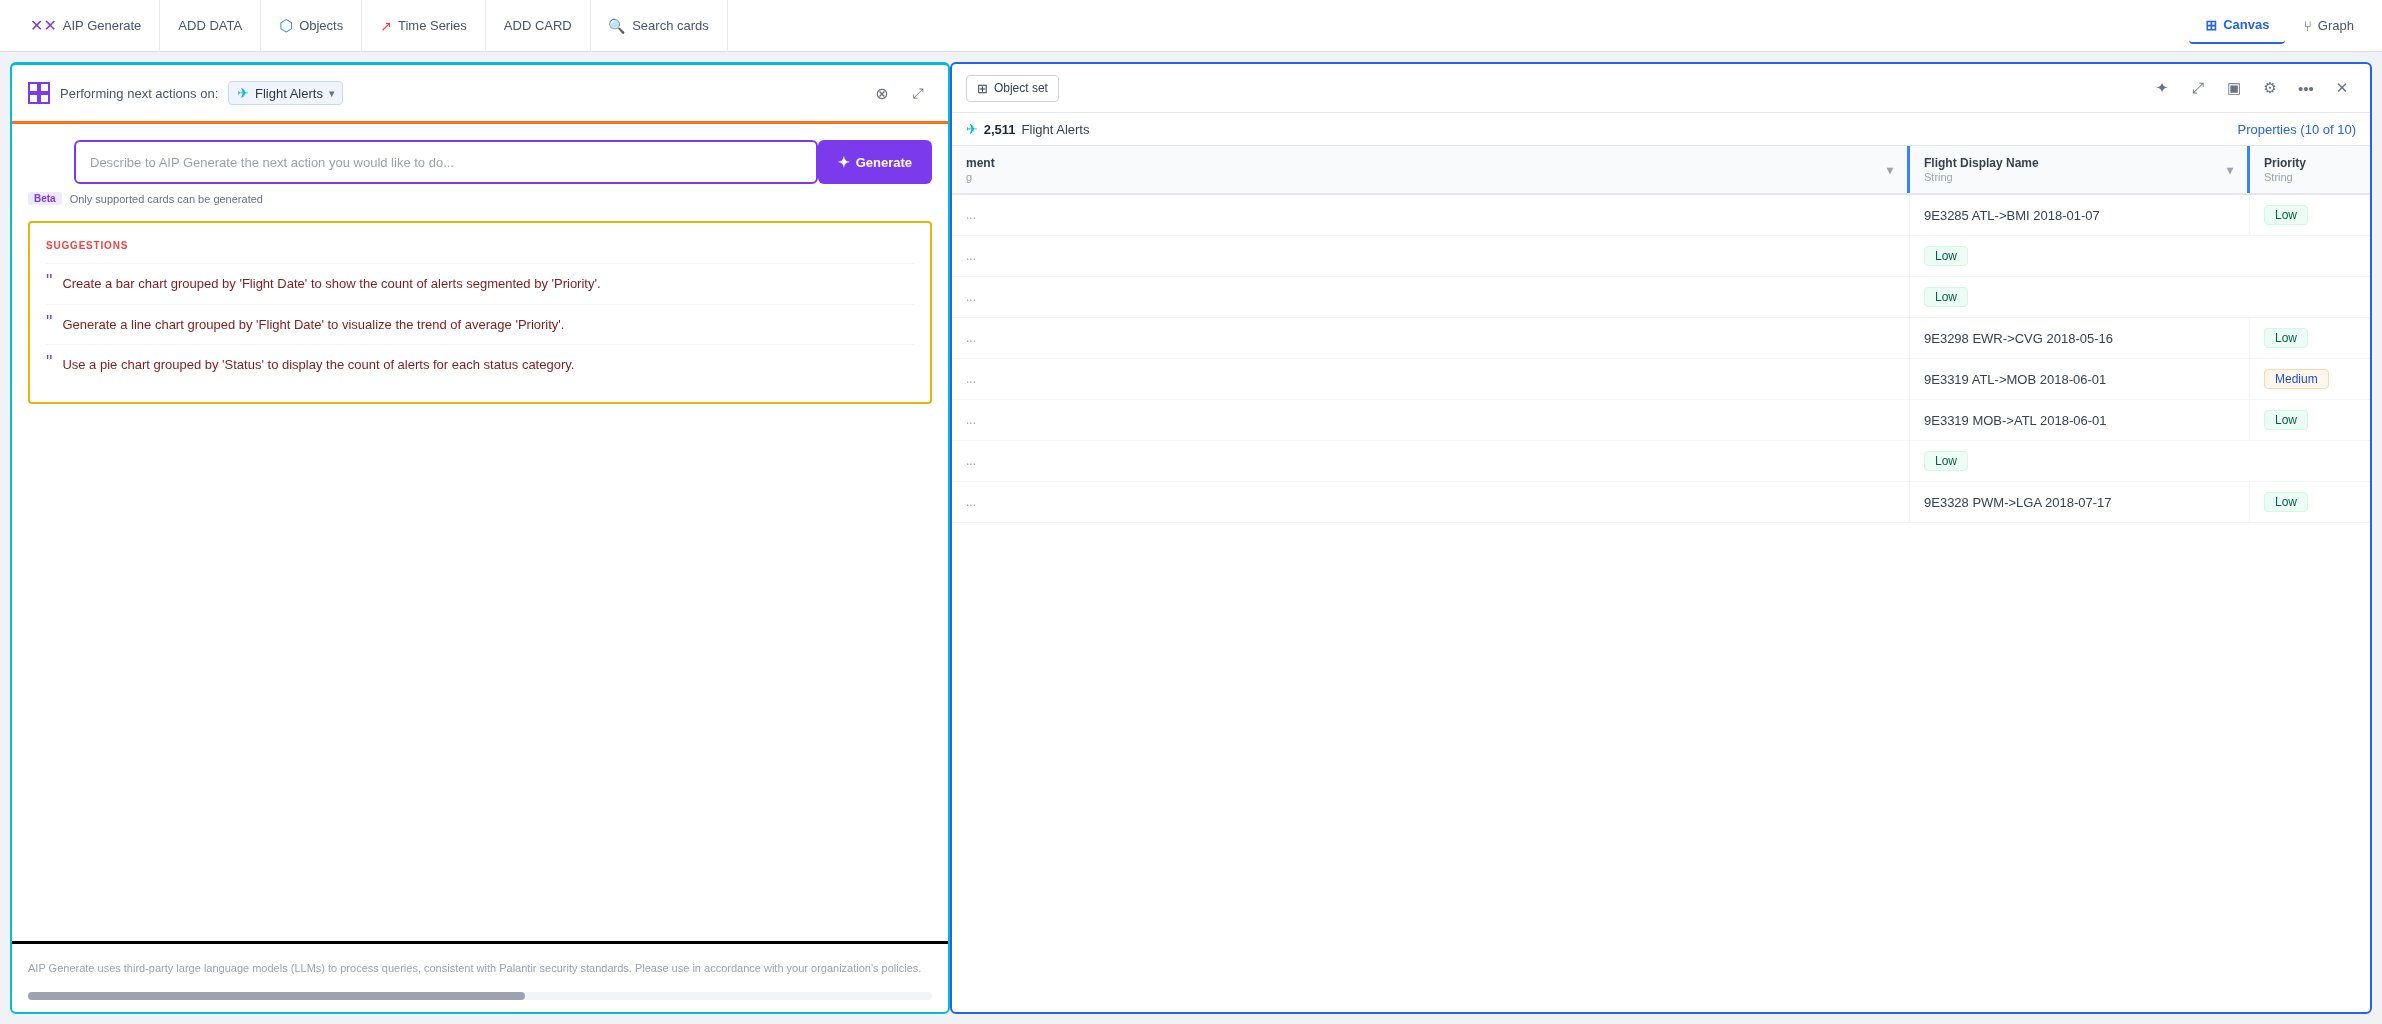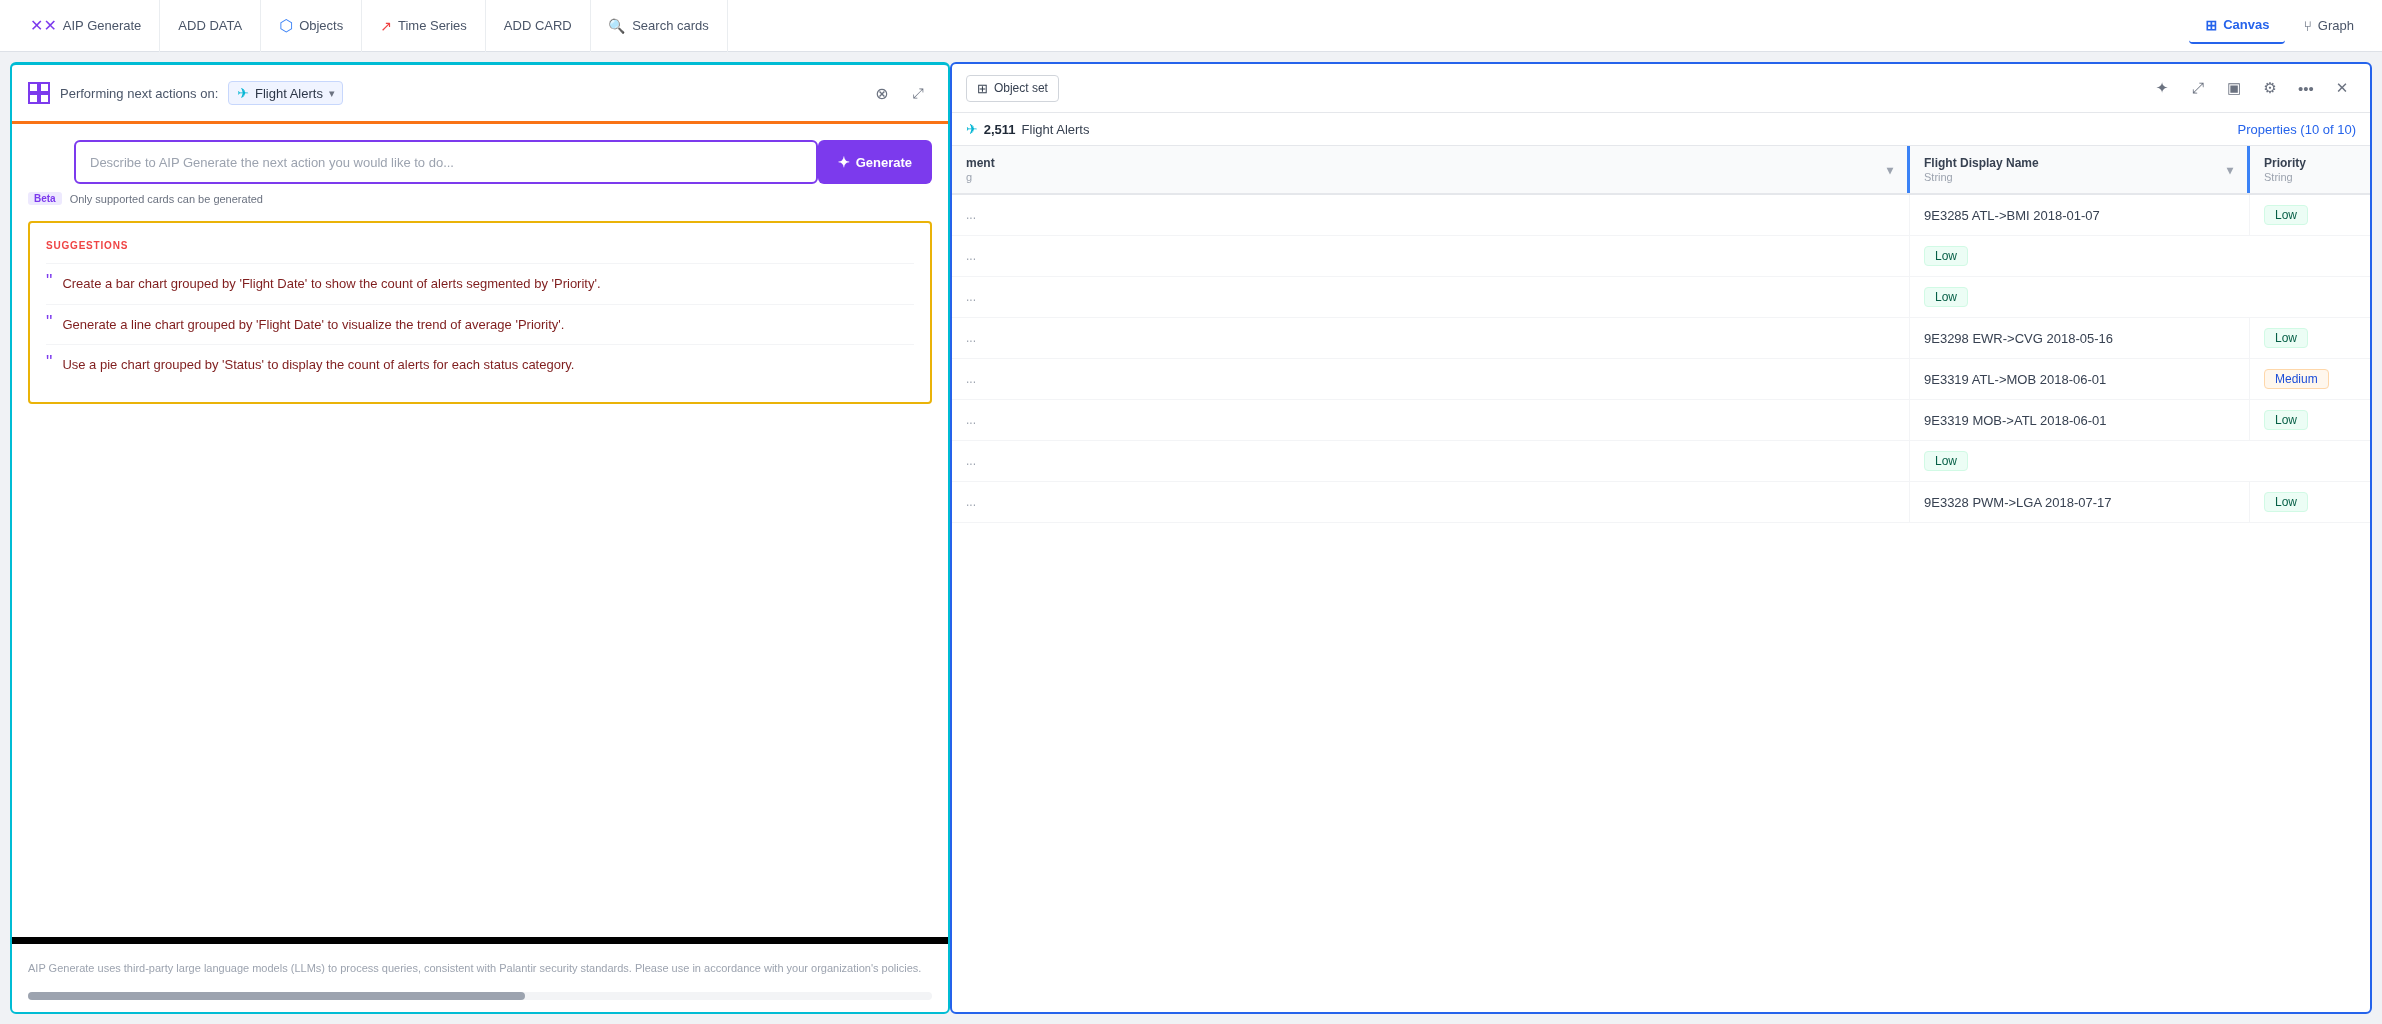--- a/index.html
+++ b/index.html
@@ -227,21 +227,21 @@
       line-height: 1.5;
     }
 
     
     .aip-footer {
       margin-top: auto;
       padding: 16px;
       color: #9ca3af;
       font-size: 11px;
       line-height: 1.5;
-      border-top: 7px solid #000000;
+      border-top: 3px solid #000000;
     }
 
     
     .aip-scrollbar {
       height: 8px;
       background: #f3f4f6;
       border-radius: 4px;
       margin: 0 16px 12px;
       position: relative;
     }

